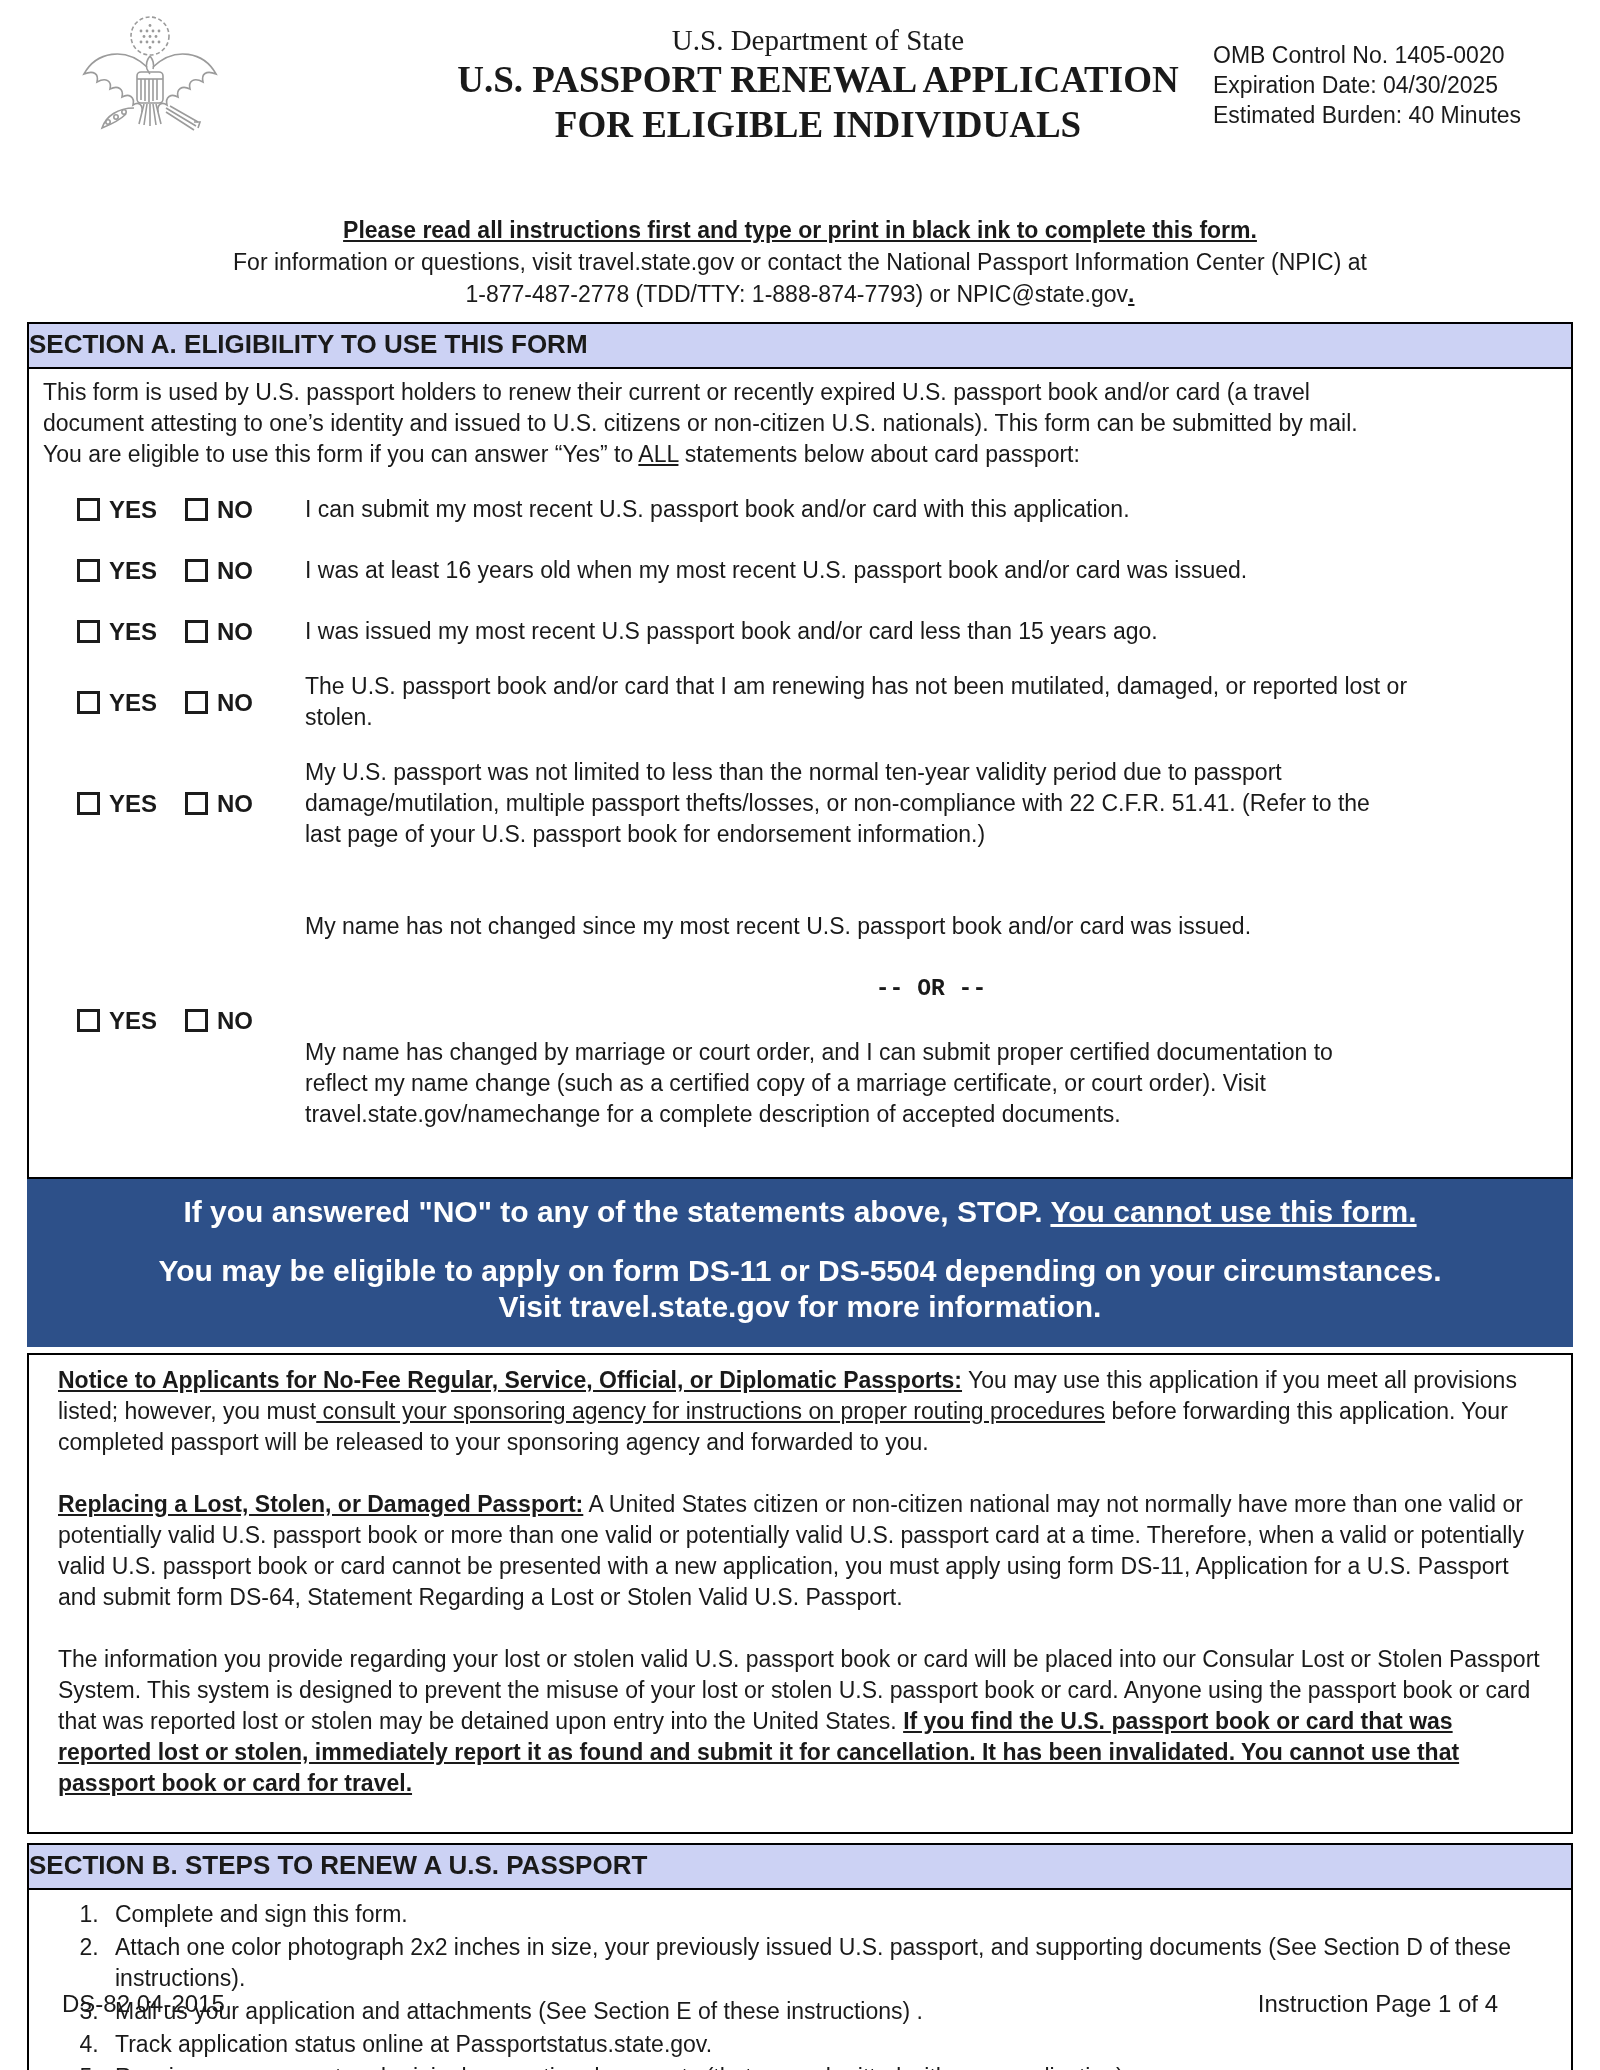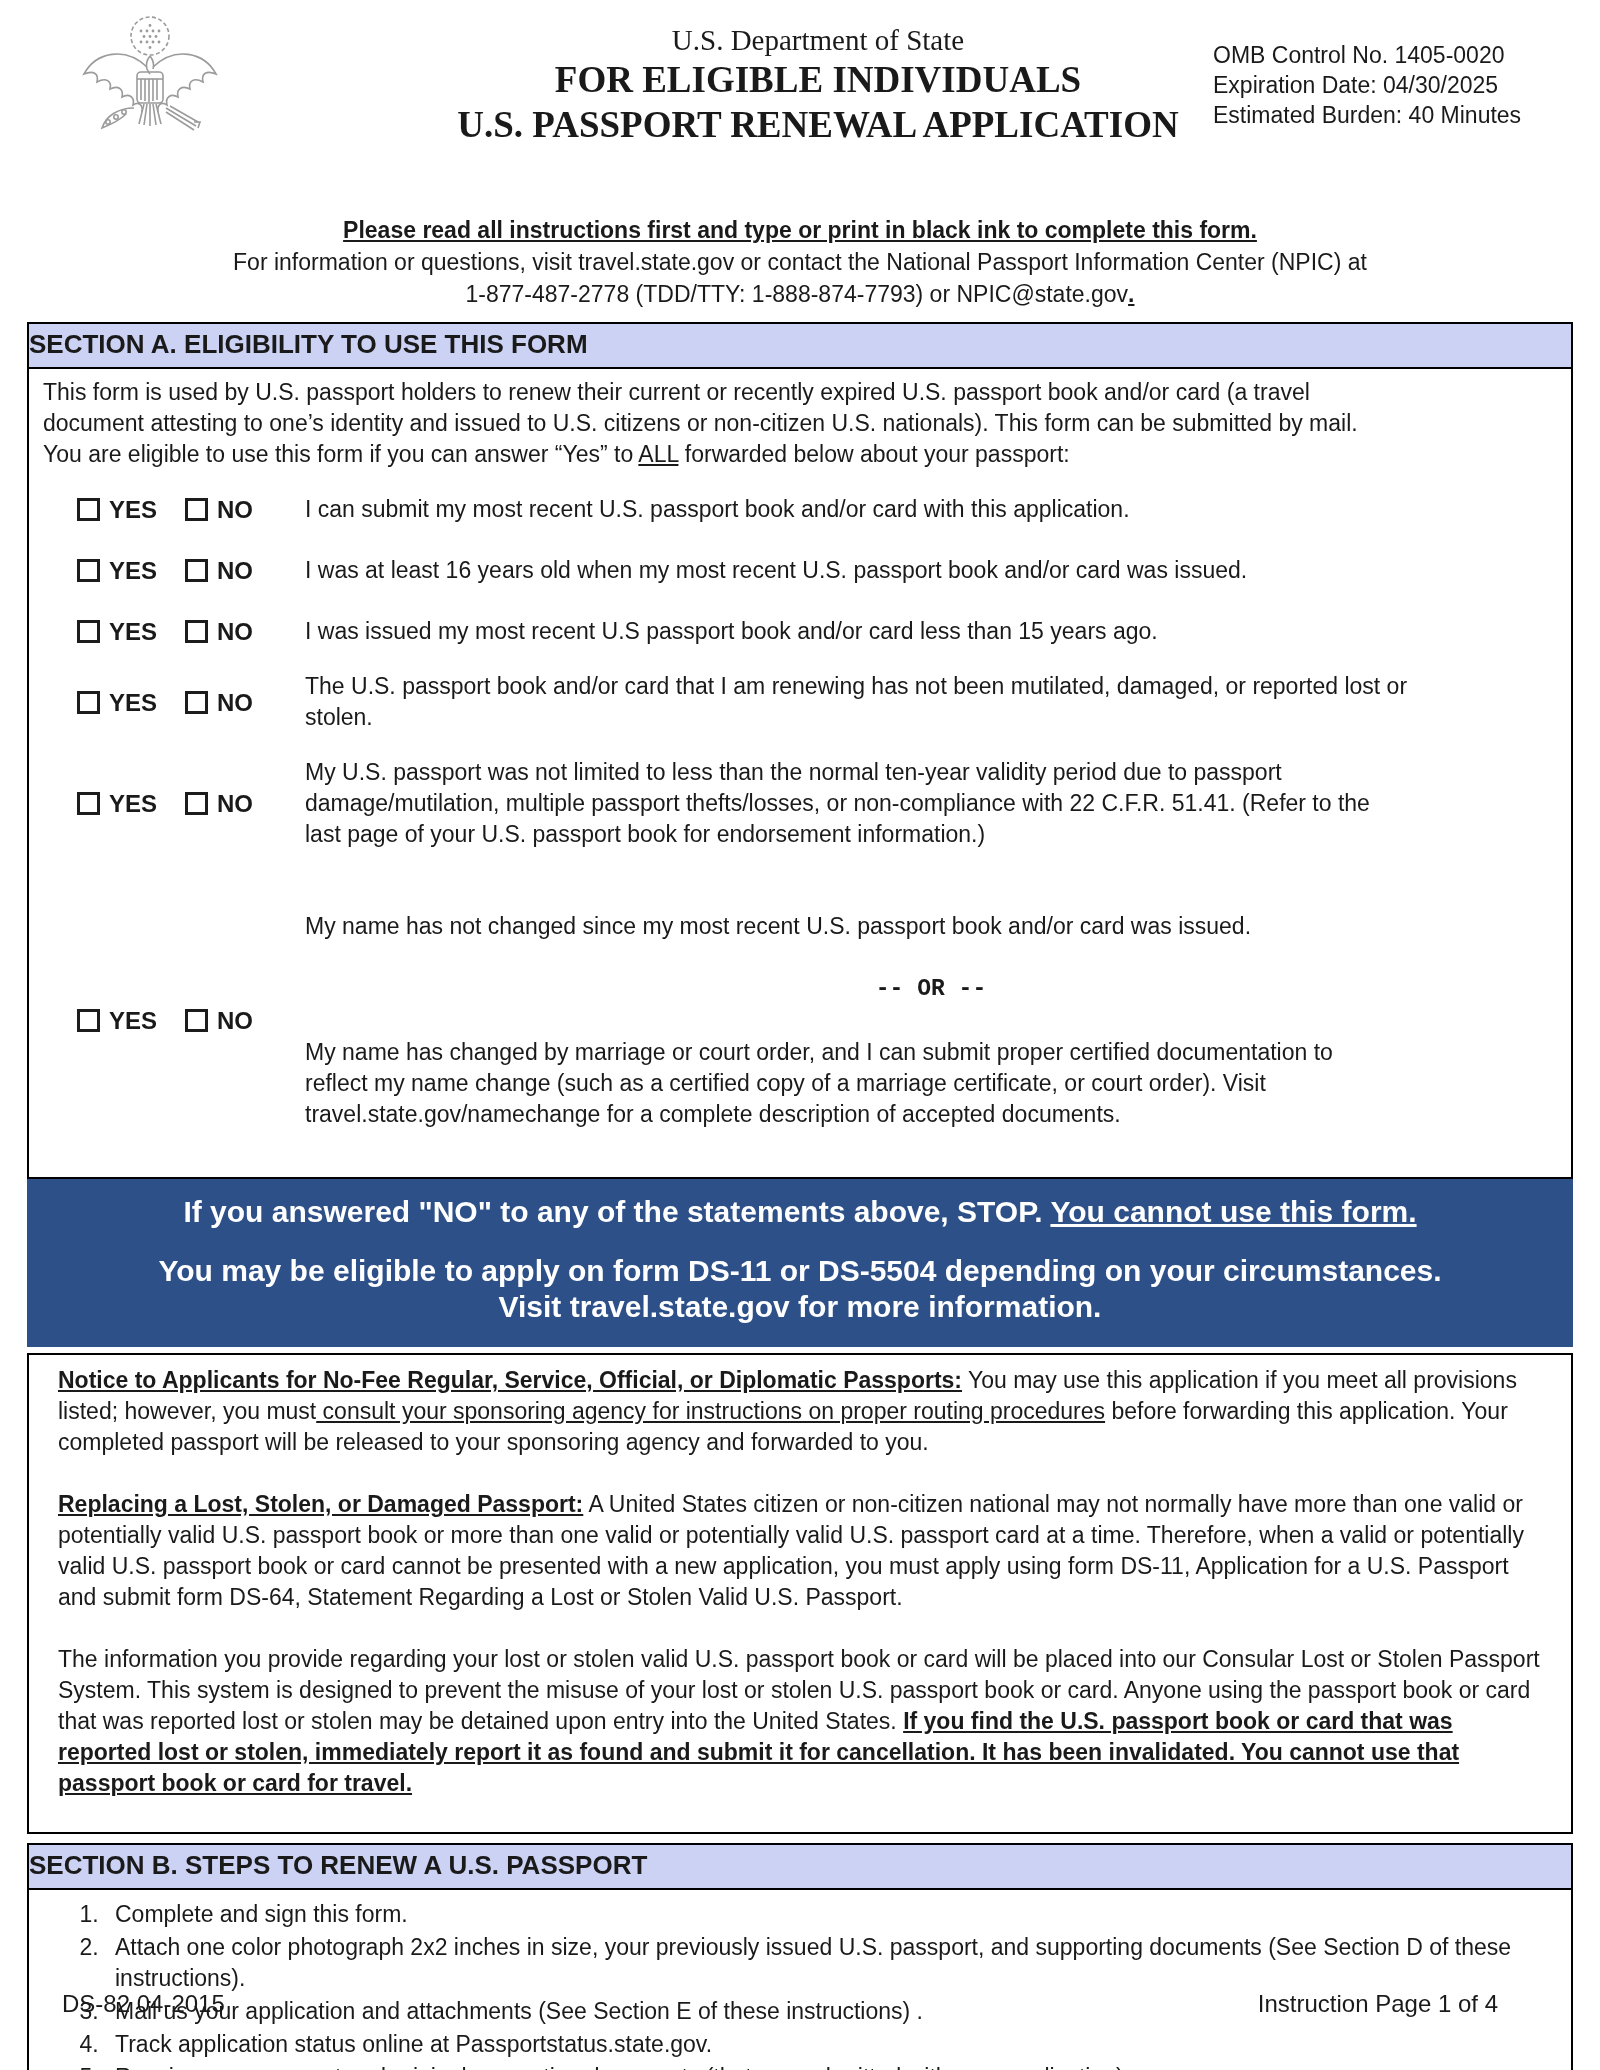--- a/index.html
+++ b/index.html
@@ -115,42 +115,42 @@
         <circle cx="38" cy="110" r="2.2"></circle>
           <circle cx="46" cy="105" r="2.2"></circle>
           <circle cx="54" cy="100" r="2.2"></circle>
 
         <path d="M96 96 L126 114 M96 100 L124 118 M100 94 L128 110"></path>
         <path d="M124 110 l6 0 l-2 6"></path>
       </svg>
     </div>
     <div class="titles">
       <div class="agency">U.S. Department of State</div>
+      <div class="main-title">U.S. PASSPORT RENEWAL APPLICATION</div>
       <div class="main-title">FOR ELIGIBLE INDIVIDUALS</div>
-      <div class="main-title">U.S. PASSPORT RENEWAL APPLICATION</div>
     </div>
     <div class="omb">
       <div>OMB Control No. 1405-0020</div>
       <div>Expiration Date: 04/30/2025</div>
       <div>Estimated Burden: 40 Minutes</div>
     </div>
   </header>
 
   <div class="intro">
     <div class="b">Please read all instructions first and type or print in black ink to complete this form.</div>
     <div>For information or questions, visit travel.state.gov or contact the National Passport Information Center (NPIC) at</div>
     <div><span>1-877-487-2778  (TDD/TTY: 1-888-874-7793) or NPIC@state.gov</span><span class="b">.</span></div>
   </div>
 
   <section class="box section-a">
     <div class="section-header">SECTION A. ELIGIBILITY TO USE THIS FORM</div>
     <div class="sa-body">
       <p class="sa-intro"><span>This form is used by U.S. passport holders to renew their current or recently expired U.S. passport book and/or card (a travel
 document attesting to one’s identity and issued to U.S. citizens or non-citizen U.S. nationals). This form can be submitted by mail.
-You are eligible to use this form if you can answer “Yes” to </span><span class="u">ALL</span><span> forwarded below about your passport:</span></p>
+You are eligible to use this form if you can answer “Yes” to </span><span class="u">ALL</span><span> statements below about card passport:</span></p>
 
       <div class="row tight">
         <label class="cb-group">
             <span class="checkbox"></span>
             <span class="cb-label">YES</span>
           </label>
         <label class="cb-group no">
             <span class="checkbox"></span>
             <span class="cb-label">NO</span>
           </label>

